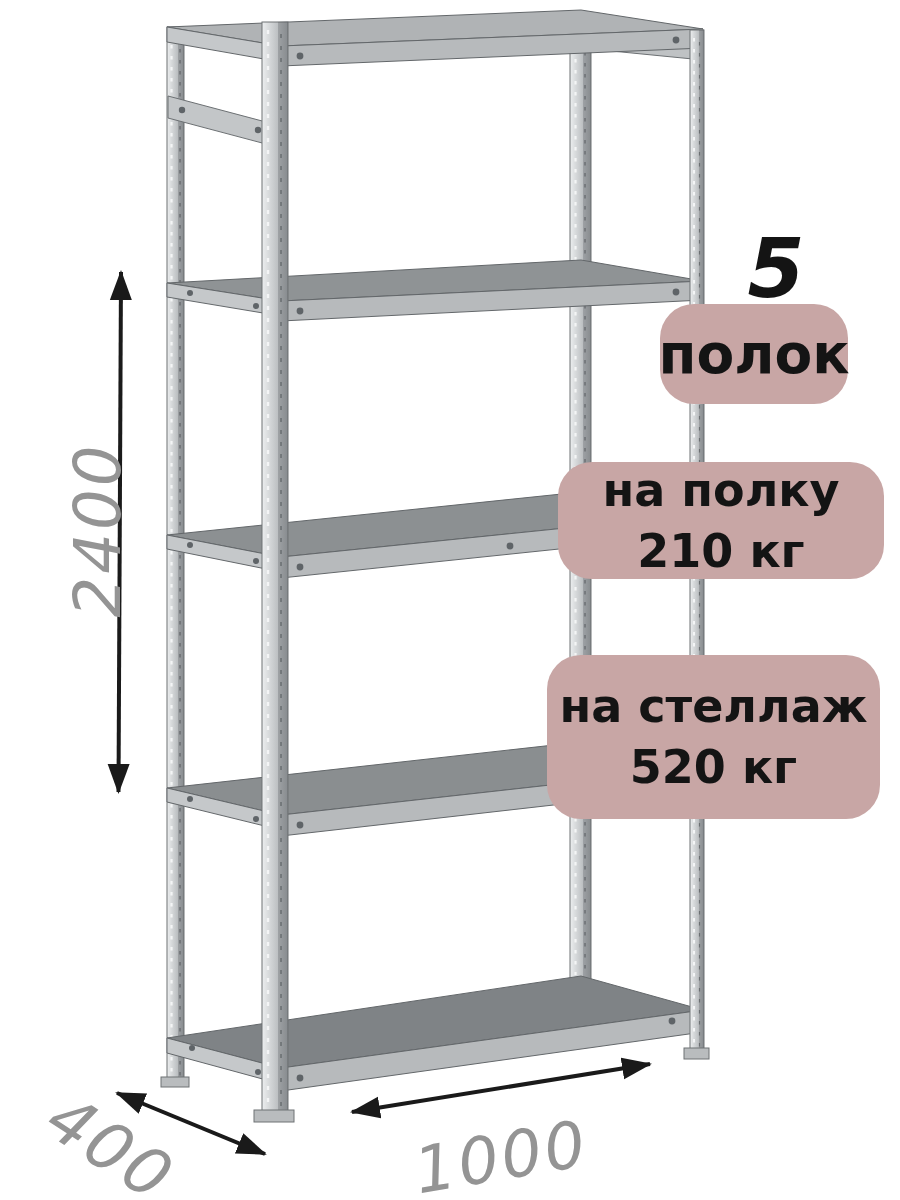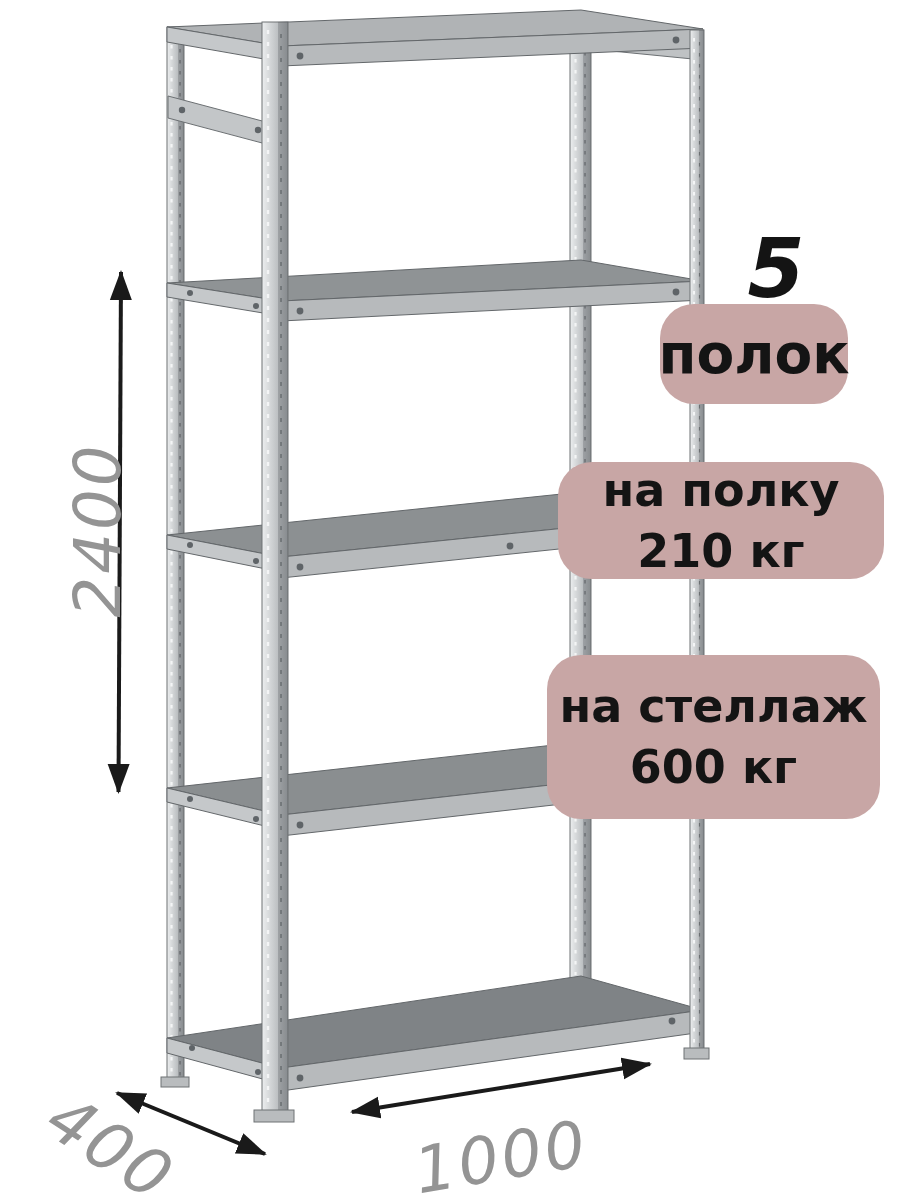--- a/index.html
+++ b/index.html
@@ -167,16 +167,16 @@
     <span>полок</span>
   </div>
 
   <div class="badge badge-two-line badge-per-shelf" style="background: rgb(200, 166, 165); color: rgb(20, 20, 20);">
     <span>на полку</span>
     <span>210 кг</span>
   </div>
 
   <div class="badge badge-two-line badge-per-rack" style="background: rgb(200, 166, 165); color: rgb(20, 20, 20);">
     <span>на стеллаж</span>
-    <span>600 кг</span>
+    <span>520 кг</span>
   </div>
 
 </div>
 
 </body></html>

